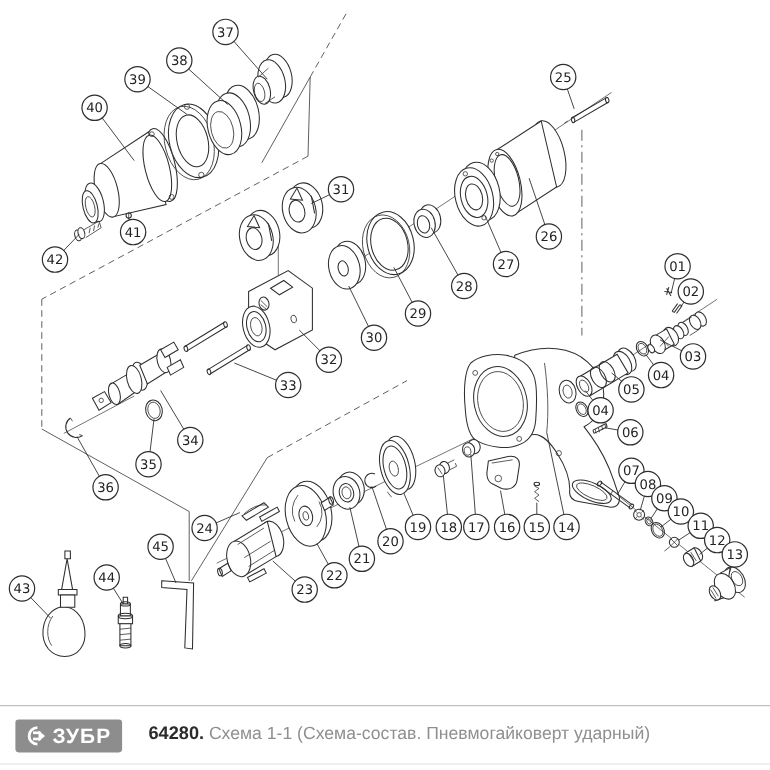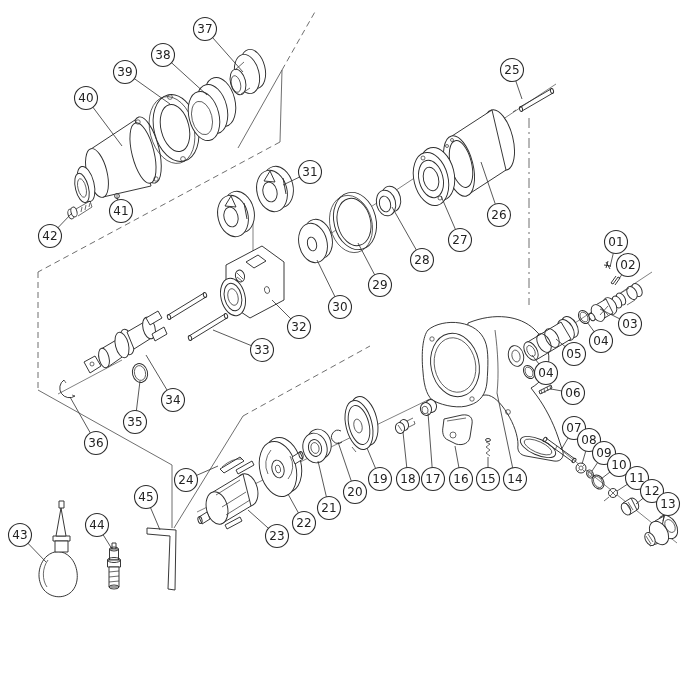--- a/index.html
+++ b/index.html
@@ -580,13 +580,30 @@
           <text x="97" y="529.2" class="callout-num">44</text>
         </g>
         <g>
           <line x1="146" y1="497" x2="160" y2="530" class="leader"></line>
           <circle cx="146" cy="497" r="11.5" class="callout-circle"></circle>
           <text x="146" y="501.2" class="callout-num">45</text>
         </g>
       </g>
   </svg>
 
+  <div class="footer">
+    <div class="footer-rule"></div>
+    <div class="brand-badge">
+      <svg width="20" height="20" viewBox="0 0 20 20">
+        <path d="M10,2.5 A7.5,7.5 0 1 0 10,17.5" fill="none" stroke="#fff" stroke-width="2.6"></path>
+        <rect x="6" y="6" width="7" height="2.4" fill="#fff"></rect>
+        <rect x="6" y="11.6" width="7" height="2.4" fill="#fff"></rect>
+        <path d="M11,5 L17,10 L11,15 Z" fill="#fff"></path>
+      </svg>
+      <span class="brand-text">ЗУБР</span>
+    </div>
+    <div class="caption-line">
+      <span class="caption-article">64280.</span>
+      <span>Схема 1-1 (Схема-состав. Пневмогайковерт ударный)</span>
+    </div>
+    <div class="footer-rule-bottom"></div>
+  </div>
 </div>
 
 </body></html>

